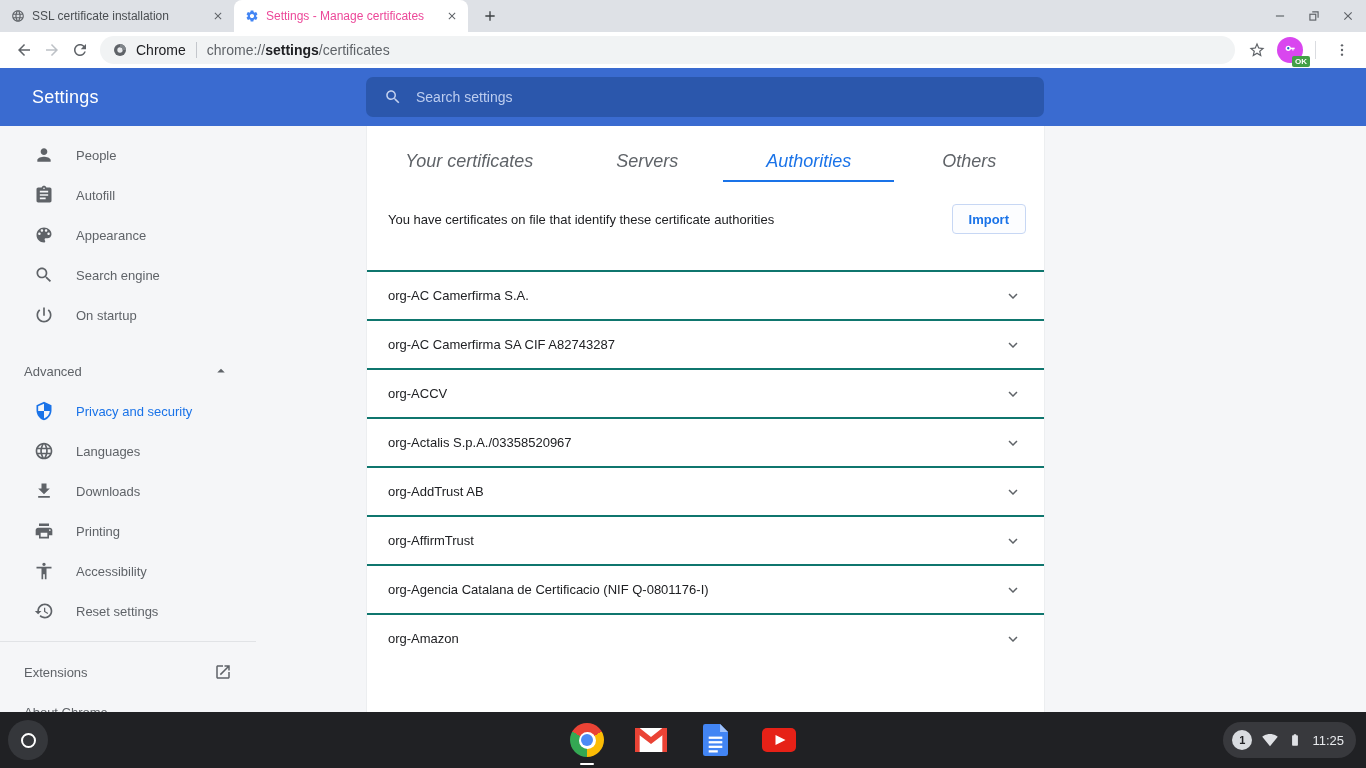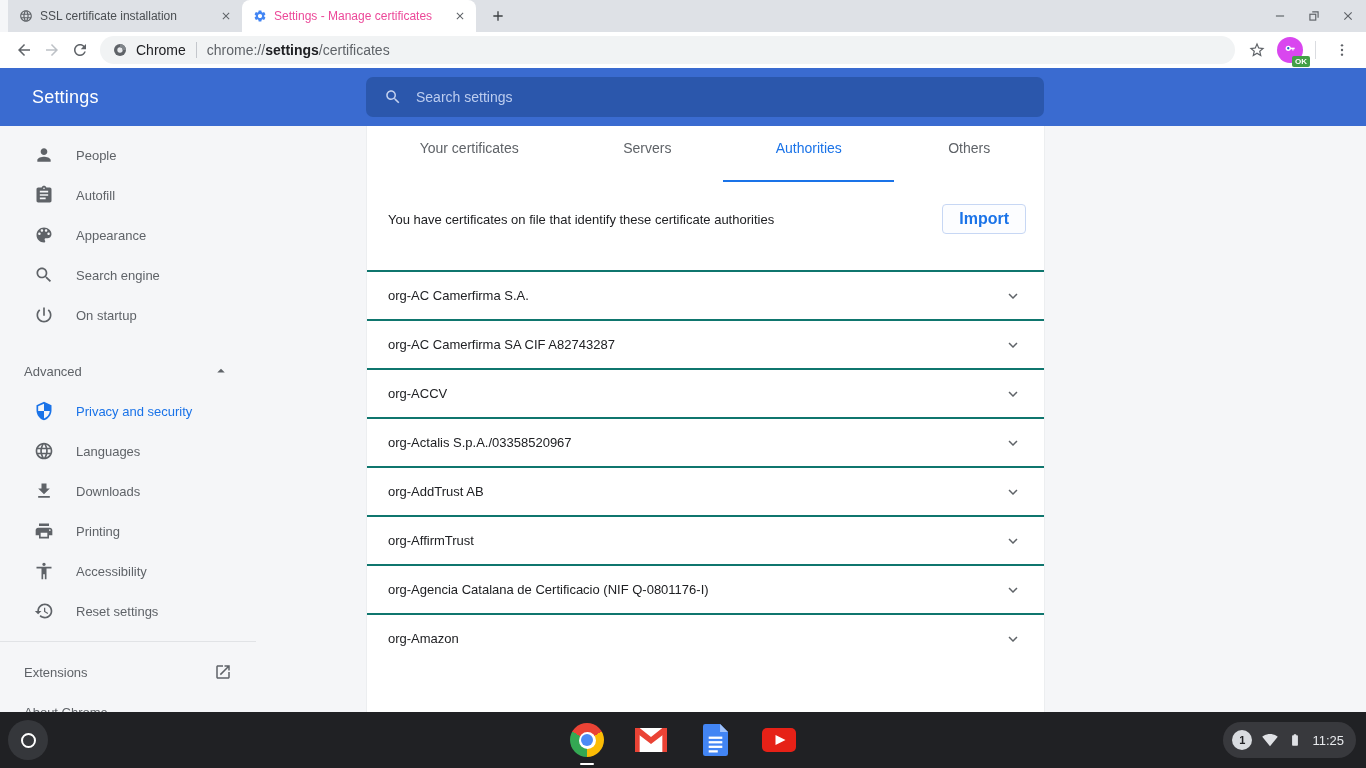--- a/index.html
+++ b/index.html
@@ -1,21 +1,21 @@
 <!DOCTYPE html>
 <html><head>
 <meta charset="utf-8">
 <style>
   * { margin:0; padding:0; box-sizing:border-box; }
   html,body { width:1366px; height:768px; overflow:hidden; }
   body { font-family:"Liberation Sans", sans-serif; background:#f5f6f8; color:#202124; }
   .screen { width:1366px; height:768px; display:flex; flex-direction:column; }
 
   
-  .tabstrip { height:32px; background:#dee1e6; display:flex; align-items:flex-end; position:relative; flex-shrink:0;margin-left:8px; }
+  .tabstrip { height:32px; background:#dee1e6; display:flex; align-items:flex-end; position:relative; flex-shrink:0; }
   .tab { height:32px; width:234px; display:flex; align-items:center; padding:0 8px 0 10px; font-size:12px; color:#4a4e52; cursor:default; }
   .tab.active { background:#fff; border-radius:8px 8px 0 0; color:#ec4899; }
   .tab .tab-title { flex:1; white-space:nowrap; overflow:hidden; margin:0 6px; }
   .tab-fav { width:16px; height:16px; flex-shrink:0; display:flex; align-items:center; justify-content:center; }
   .tab-close { width:16px; height:16px; display:flex; align-items:center; justify-content:center; border-radius:50%; flex-shrink:0; }
   .newtab { width:28px; height:28px; margin-left:8px; align-self:center; display:flex; align-items:center; justify-content:center; border-radius:50%; }
   .win-controls { position:absolute; right:10px; top:0; height:32px; display:flex; align-items:center; gap:18px; }
   .win-btn { width:16px; height:16px; display:flex; align-items:center; justify-content:center; }
 
   
@@ -47,27 +47,27 @@
   .side-item svg { flex-shrink:0; }
   .side-item.active { color:#1a73e8; }
   .advanced-row { margin-top:16px; height:40px; display:flex; align-items:center; justify-content:space-between; padding:0 26px 0 24px; font-size:13px; font-weight:500; color:#5f6368; }
   .side-divider { border-top:1px solid #e1e3e6; margin:10px 0; }
   .side-footer-item { height:40px; display:flex; align-items:center; justify-content:space-between; padding:0 24px; font-size:13px; font-weight:500; color:#5f6368; }
 
   .card { position:absolute; left:366px; top:0; bottom:-40px; width:679px; background:#fff; border-left:1px solid #eceef0; border-right:1px solid #eceef0; }
   .card-header { height:56px; display:flex; align-items:center; padding-left:28px; gap:22px; }
   .card-title { font-size:15px; font-weight:500; color:#202124; }
   .cert-tabs { display:flex; margin-top:14px; height:42px; }
-  .cert-tab { display:flex; justify-content:center; font-size:14px; font-weight:500; color:#5f6368; position:relative; cursor:default; }
+  .cert-tab { display:flex; align-items:center; justify-content:center; font-size:18px; font-weight:500; color:#5f6368; position:relative; cursor:default;font-style:italic; }
   .cert-tab.w1 { flex:0 0 30.2%; } .cert-tab.w2 { flex:0 0 22.4%; } .cert-tab.w3 { flex:0 0 25.3%; } .cert-tab.w4 { flex:0 0 22.1%; }
   .cert-tab.active { color:#1a73e8; }
   .cert-tab.active::after { content:""; position:absolute; left:0; bottom:0; width:100%; height:2px; background:#1a73e8; }
   .cert-desc { display:flex; align-items:center; justify-content:space-between; padding:22px 18px 28px 21px; }
   .cert-desc-text { font-size:13px; color:#202124; }
-  .import-btn { height:30px; padding:0 16px; border:1px solid #c7d7f4; border-radius:4px; background:#fcfdff; color:#1a73e8; font-size:16px; font-weight:bold; font-family:"Liberation Sans",sans-serif; cursor:pointer; }
+  .import-btn { height:30px; padding:0 16px; border:1px solid #c7d7f4; border-radius:4px; background:#fcfdff; color:#1a73e8; font-size:13px; font-weight:bold; font-family:"Liberation Sans",sans-serif; cursor:pointer; }
   .cert-list { margin-top:8px; }
   .cert-row { height:49px; display:flex; align-items:center; justify-content:space-between; padding:0 22px 0 21px; border-top:2px solid #0f766e; font-size:13px; color:#202124; cursor:default; }
 
   
   .shelf { height:56px; background:#202124; position:relative; display:flex; align-items:center; flex-shrink:0; }
   .launcher { width:40px; height:40px; margin-left:8px; border-radius:50%; background:#35373b; display:flex; align-items:center; justify-content:center; }
   .launcher-ring { width:15px; height:15px; border:2.5px solid #fff; border-radius:50%; }
   .shelf-apps { position:absolute; left:50%; transform:translateX(-50%); display:flex; align-items:center; gap:30px; height:100%; }
   .shelf-app { position:relative; width:34px; height:34px; display:flex; align-items:center; justify-content:center; }
   .active-dash { position:absolute; left:50%; transform:translateX(-50%); bottom:-8px; width:14px; height:2.5px; background:#fff; border-radius:2px; }

